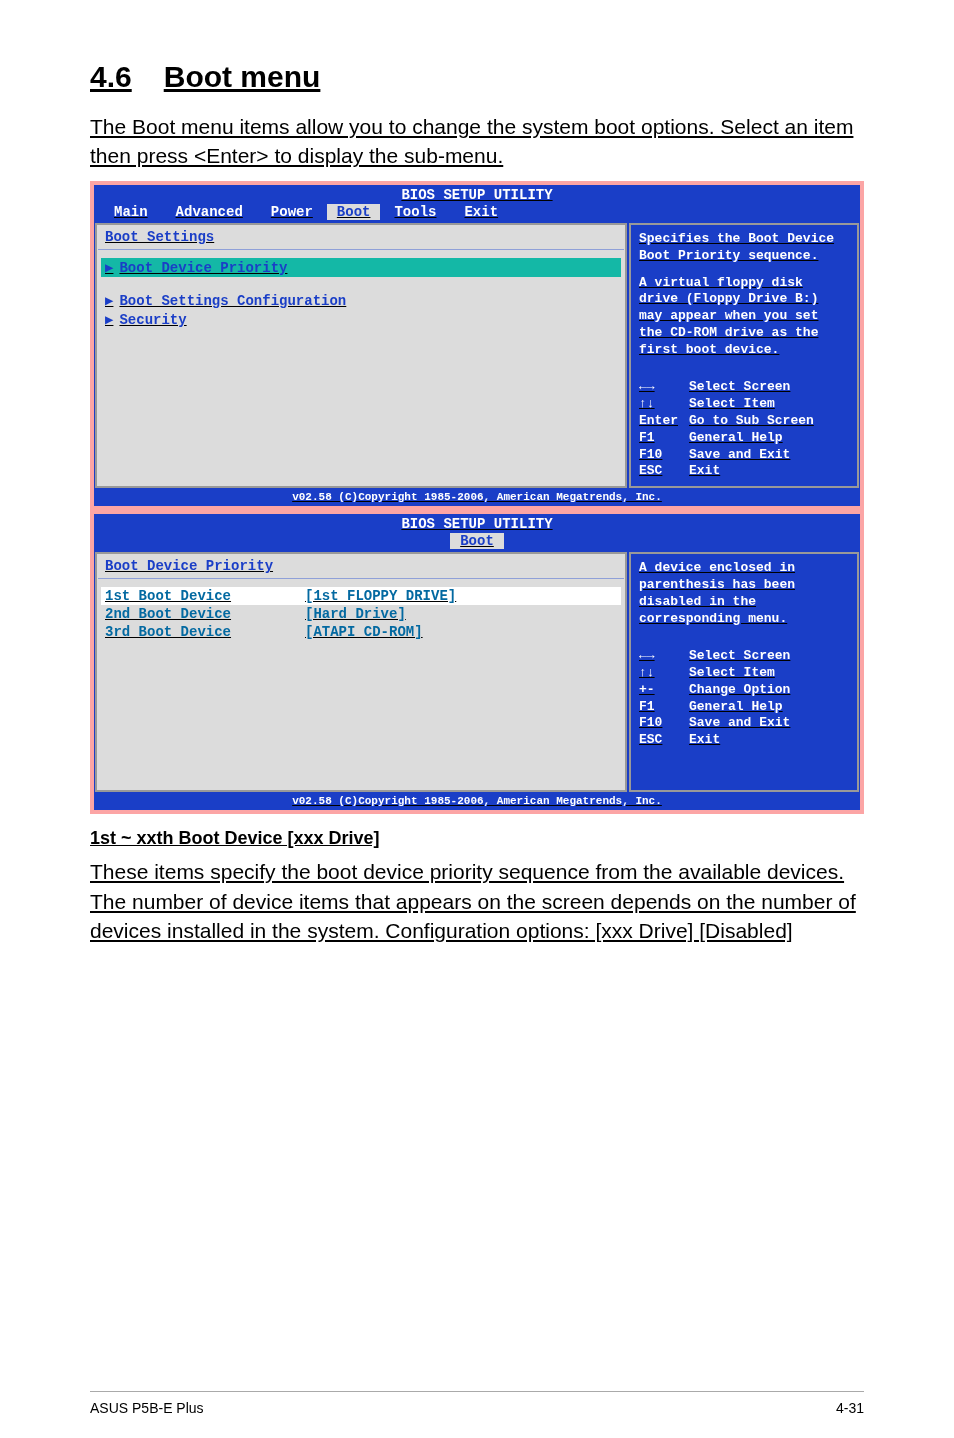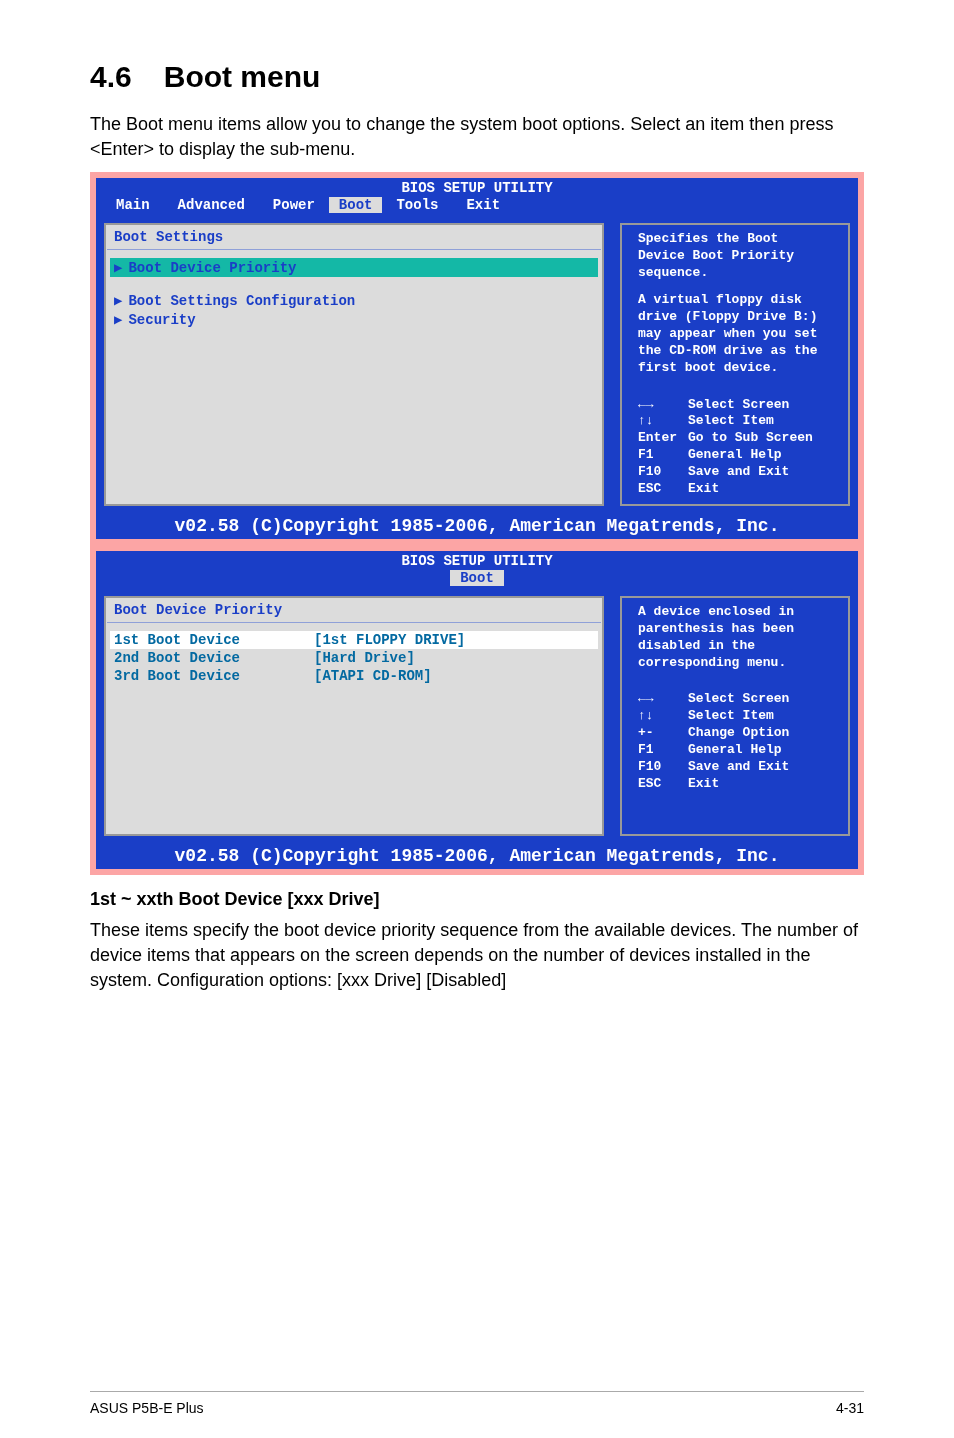--- a/index.html
+++ b/index.html
@@ -9,30 +9,31 @@
     font-family: Arial, Helvetica, sans-serif;
     color: #000;
     background: #fff;
   }
   .page {
     width: 954px;
     height: 1438px;
     margin: 0 auto;
     padding: 60px 90px 30px 90px;
     position: relative;
+    text-decoration: underline;
   }
   h1.section-heading {
     font-family: Verdana, Geneva, sans-serif;
     font-weight: 700;
     font-size: 30px;
     margin: 0 0 18px 0;
   }
   h1.section-heading .num { margin-right: 32px; }
   p.body {
-    font-size: 18px;
+    font-size: 21px;
     line-height: 1.4;
     margin: 0 0 10px 0;
   }
   h2.subsection-heading {
     font-family: Arial, Helvetica, sans-serif;
     font-weight: 700;
     font-size: 22px;
     margin: 45px 0 14px 0;
   }
   h2.subsection-heading .num { margin-right: 28px; }
@@ -49,21 +50,21 @@
     right: 90px;
     border-top: 1px solid #aaa;
     padding-top: 8px;
     font-size: 14px;
     display: flex;
     justify-content: space-between;
   }
 
   .bios {
     width: 100%;
-    border: 6px solid #fca5a5;
+    border: 4px solid #fca5a5;
     background: #1a3ec7;
     font-family: "Courier New", monospace;
     font-weight: bold;
     font-size: 14px;
   }
   .bios .titlebar {
     color: #fff;
     text-align: center;
     padding: 2px 0 1px 0;
   }
@@ -78,33 +79,33 @@
     color: #1a3ec7;
     padding: 0 10px;
   }
   .bios .body {
     display: flex;
     padding: 0;
   }
   .bios .pane {
     border: 2px solid #999;
     background: #1a3ec7;
-    margin: 8px;
+    margin: 1px;
   }
   .bios .left {
     flex: 1 1 auto;
     background: #dcdcdc;
     color: #1a3ec7;
     padding: 4px 8px 12px 8px;
     position: relative;
   }
   .bios .right {
     width: 230px;
     color: #fff;
-    padding: 6px 16px;
+    padding: 6px 8px;
     font-size: 13px;
     line-height: 1.3;
   }
   .bios .left .heading {
     color: #1a3ec7;
     margin-bottom: 4px;
   }
   .bios .left .rule {
     border-top: 1px solid #8fa0d8;
     margin: 4px -7px 8px -7px;
@@ -120,21 +121,21 @@
   .bios .left .item.sel .tri { color: #1a3ec7; }
   .bios .right .help-text { color: #fff; margin-bottom: 10px; }
   .bios .right .nav { margin-top: 20px; }
   .bios .right .nav div { white-space: pre; }
   .bios .right .nav .key-entry { display: flex; }
   .bios .right .nav .key-entry .k { width: 50px; }
   .bios .statusbar {
     color: #fff;
     text-align: center;
     padding: 2px 0 3px 0;
-    font-size: 18px;
+    font-size: 11px;
   }
 
   .bios.boot2 .left { min-height: 240px; }
   .bios.boot1 .left { min-height: 260px; }
 
   .bios .left .row {
     display: flex;
     color: #0369a1;
     padding: 1px 0;
   }

